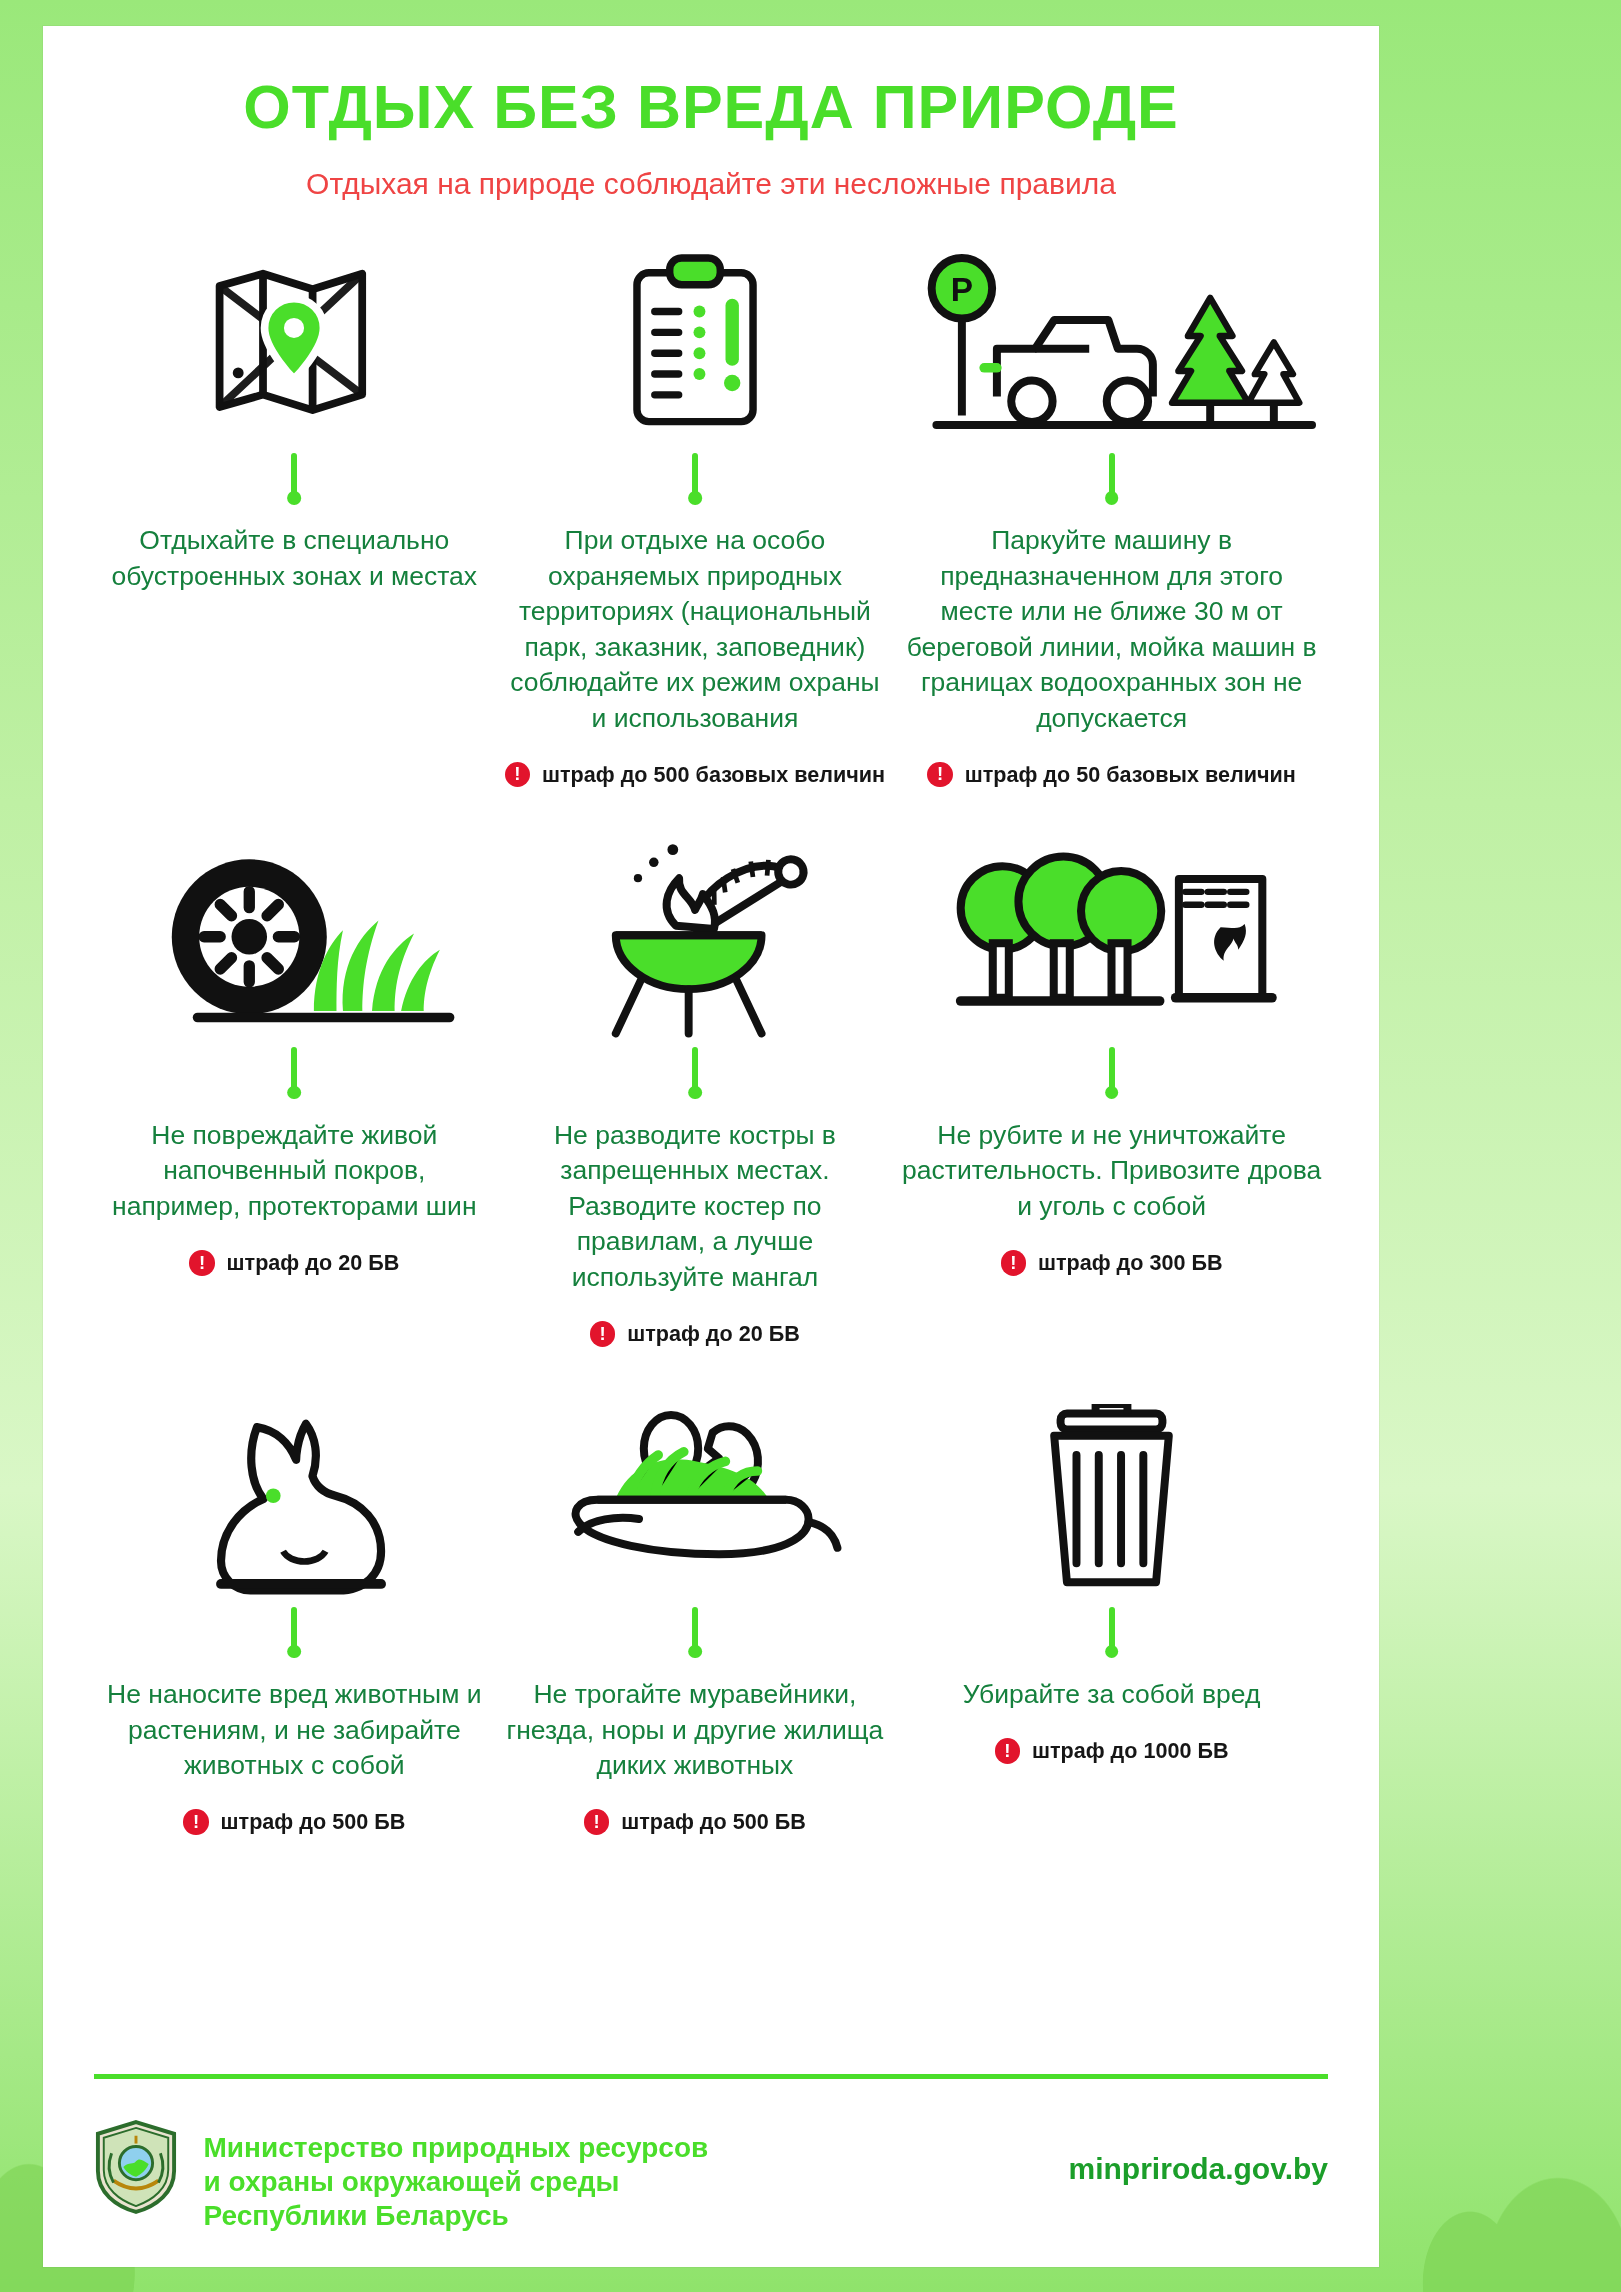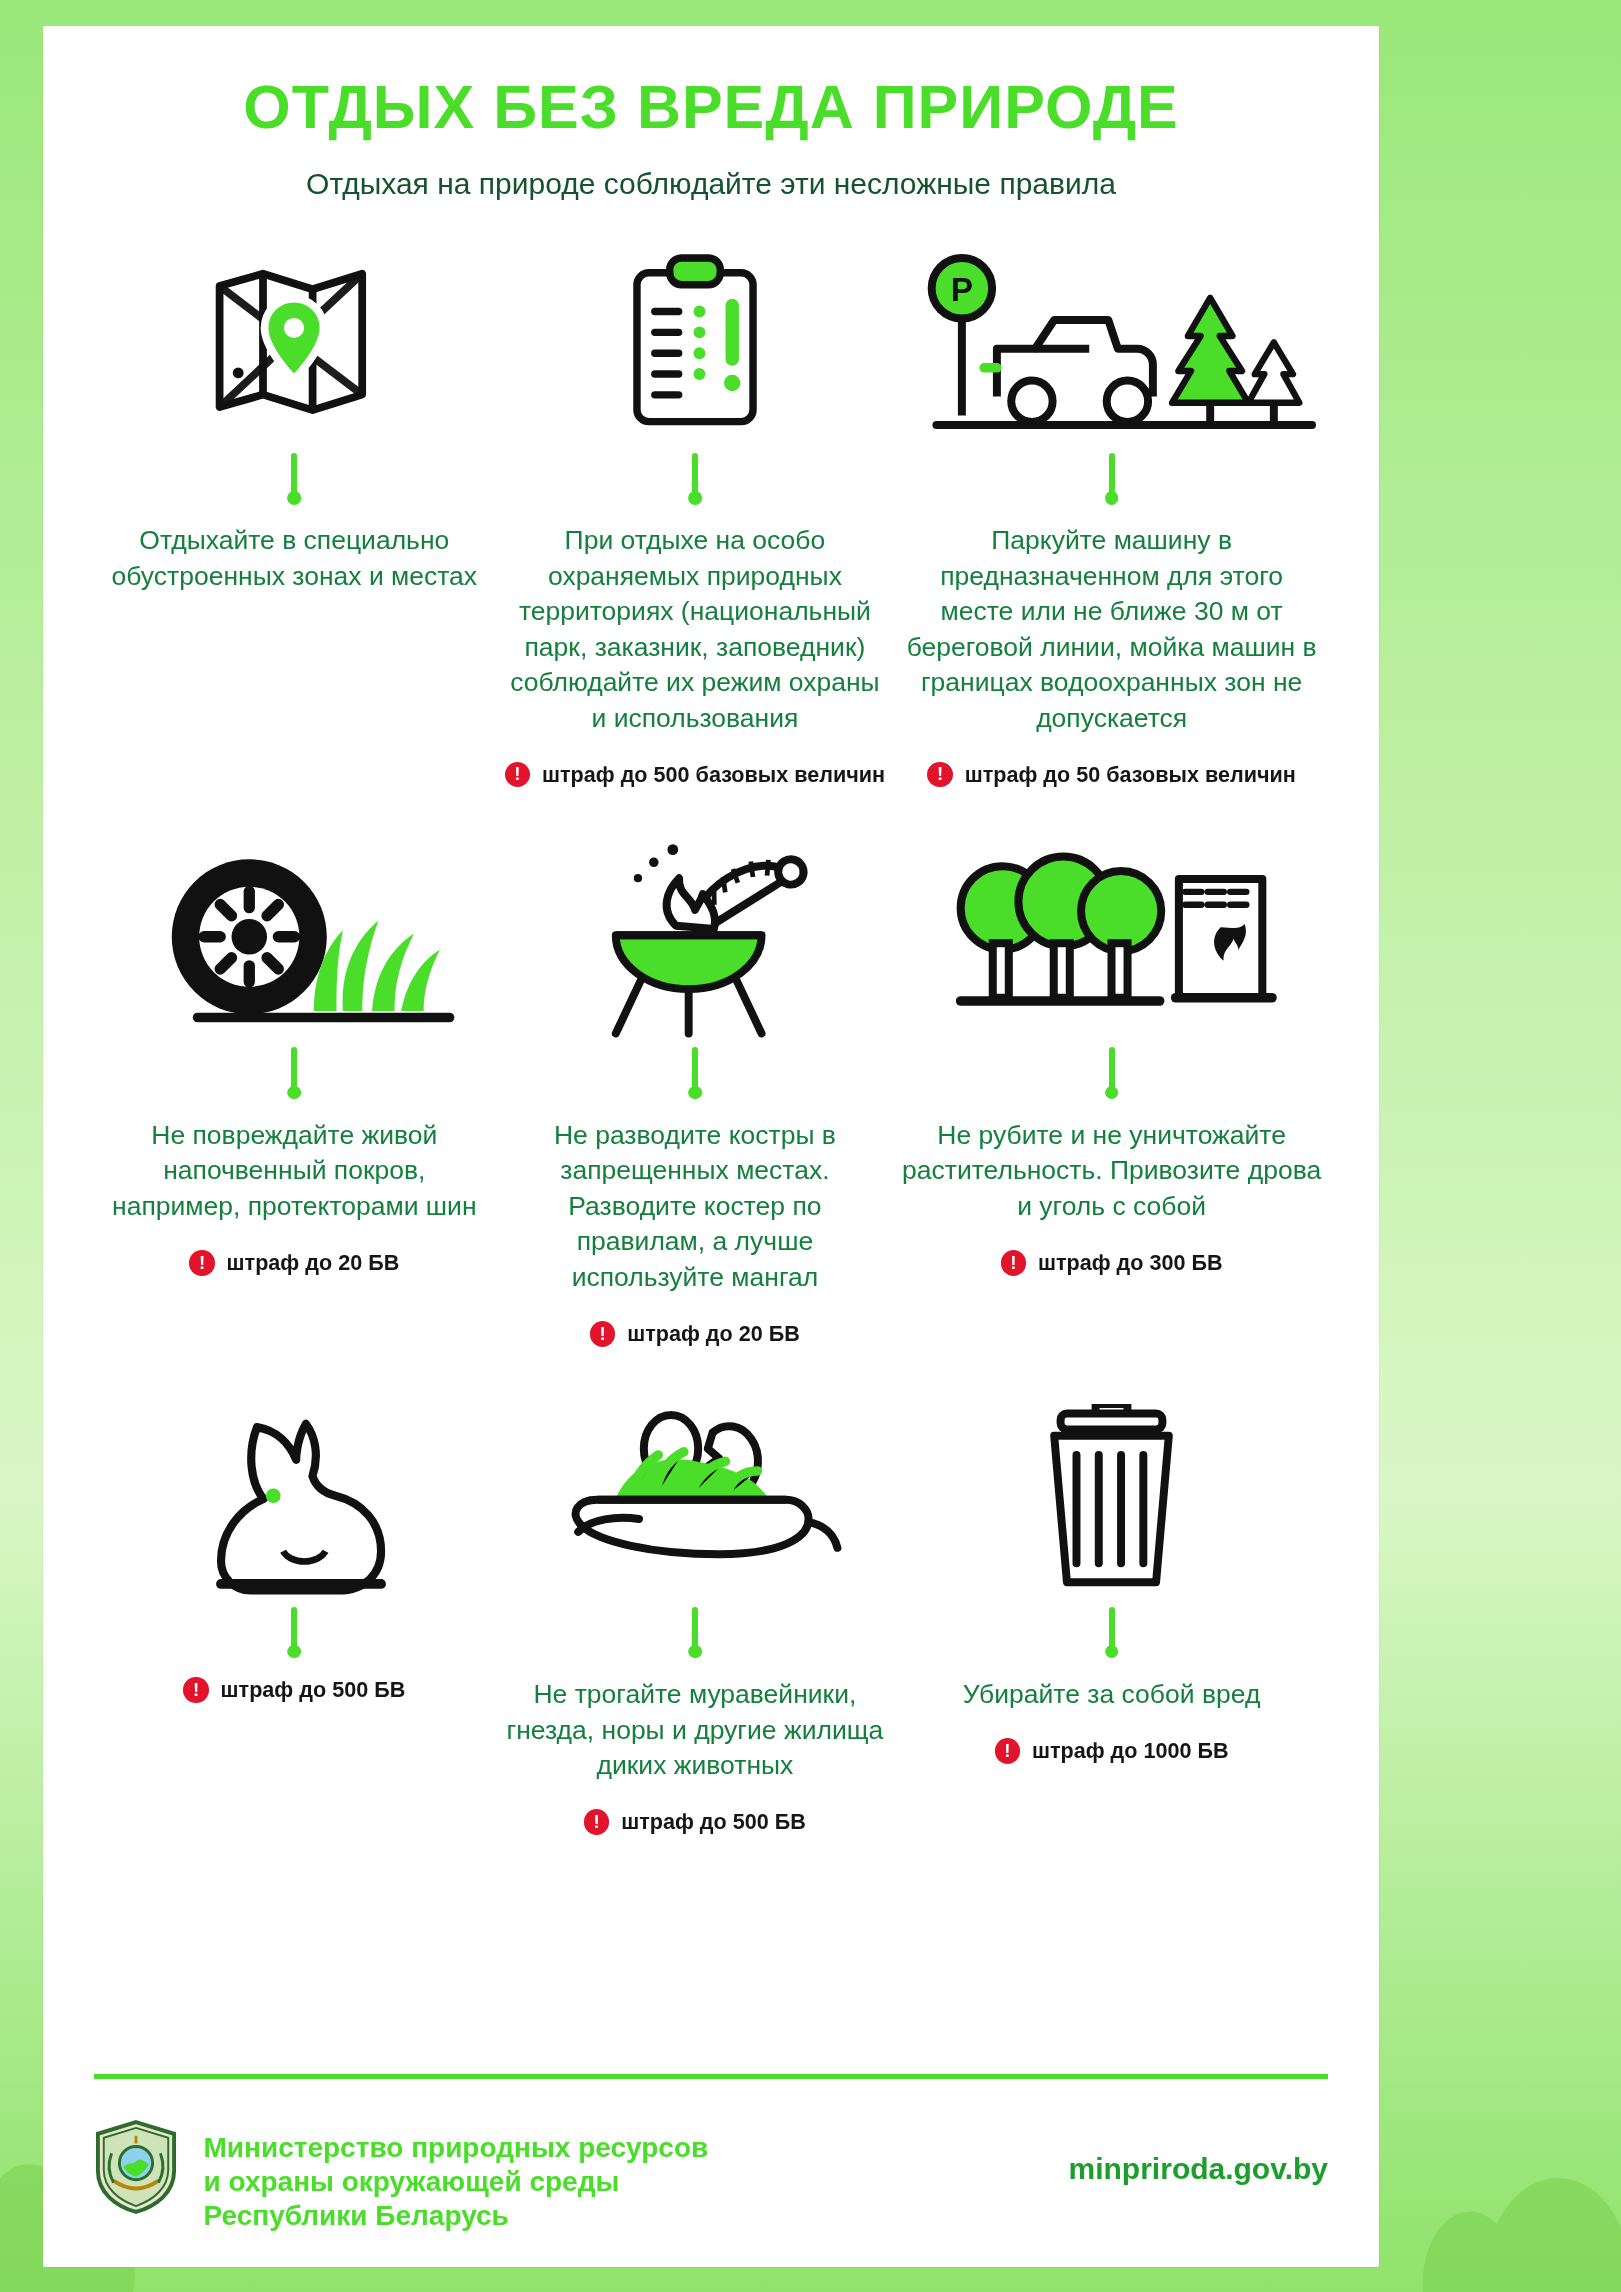--- a/index.html
+++ b/index.html
@@ -54,21 +54,21 @@
     color: #4ade2a;
     font-size: 61px;
     font-weight: 700;
     letter-spacing: 1px;
     line-height: 1;
   }
   .subtitle {
     margin: 0;
     padding-top: 29px;
     text-align: center;
-    color: #14532d;
+    color: #ef4444;
     font-size: 30px;
     font-weight: 400;
   }
 
   
   .grid {
     display: grid;
     grid-template-columns: repeat(3, 1fr);
     padding: 25.5px 51px 0 51px;
     row-gap: 0;
@@ -363,20 +363,21 @@
         <div class="icon-box">
           <svg width="245" height="196" viewBox="0 0 150 120">
             <path d="M52 16 c-6 16-4 34 4 44 c-14 6-26 20-26 38 c0 10 8 18 18 18 h54 c16 0 26-10 26-24
                      c0-18-12-30-28-34 c-8-2-12-6-14-12 c4-12 2-24-4-32 c-6 10-6 22-6 22 c-4-10-12-18-24-20 z" fill="#fff" stroke="#111" stroke-width="5" stroke-linejoin="round"></path>
             <circle cx="62" cy="58" r="4.5" fill="#4ade2a"></circle>
             <path d="M94 92 a14 10 0 0 1 -26 0" fill="none" stroke="#111" stroke-width="4"></path>
             <path d="M30 112 H128" stroke="#111" stroke-width="6" stroke-linecap="round"></path>
           </svg>
         </div>
         <div class="stem"></div>
+        <div class="cell-text">Не наносите вред животным и растениям, и не забирайте животных с собой</div>
         <div class="fine">
           <span class="bang">!</span>
           <span>штраф до 500 БВ</span>
         </div>
       </div>
 
       <div class="cell">
         <div class="icon-box">
           <svg width="304" height="186" viewBox="0 0 190 115">
 

